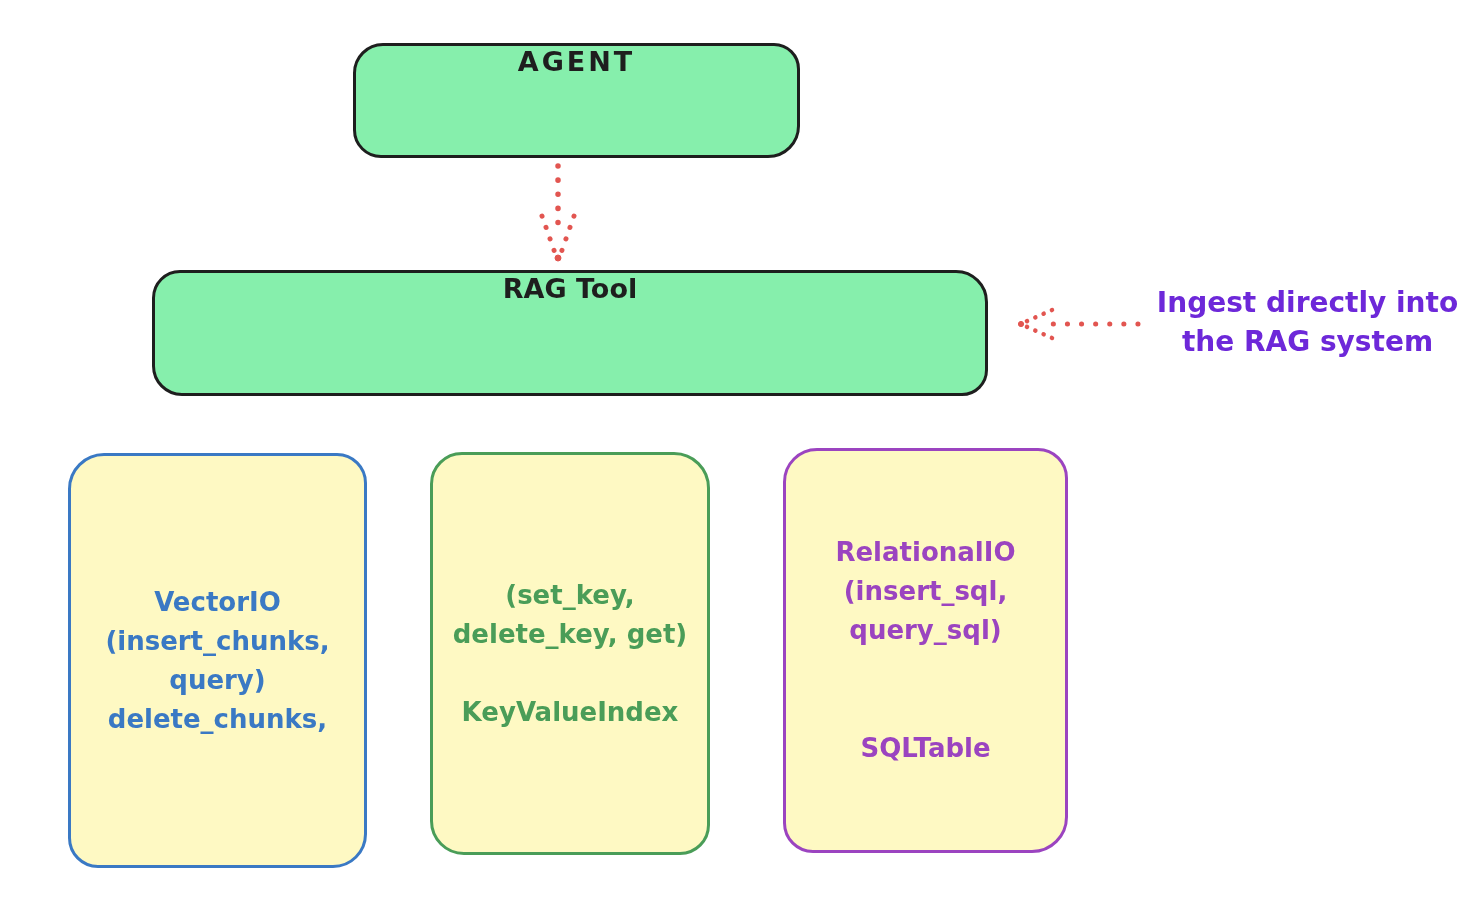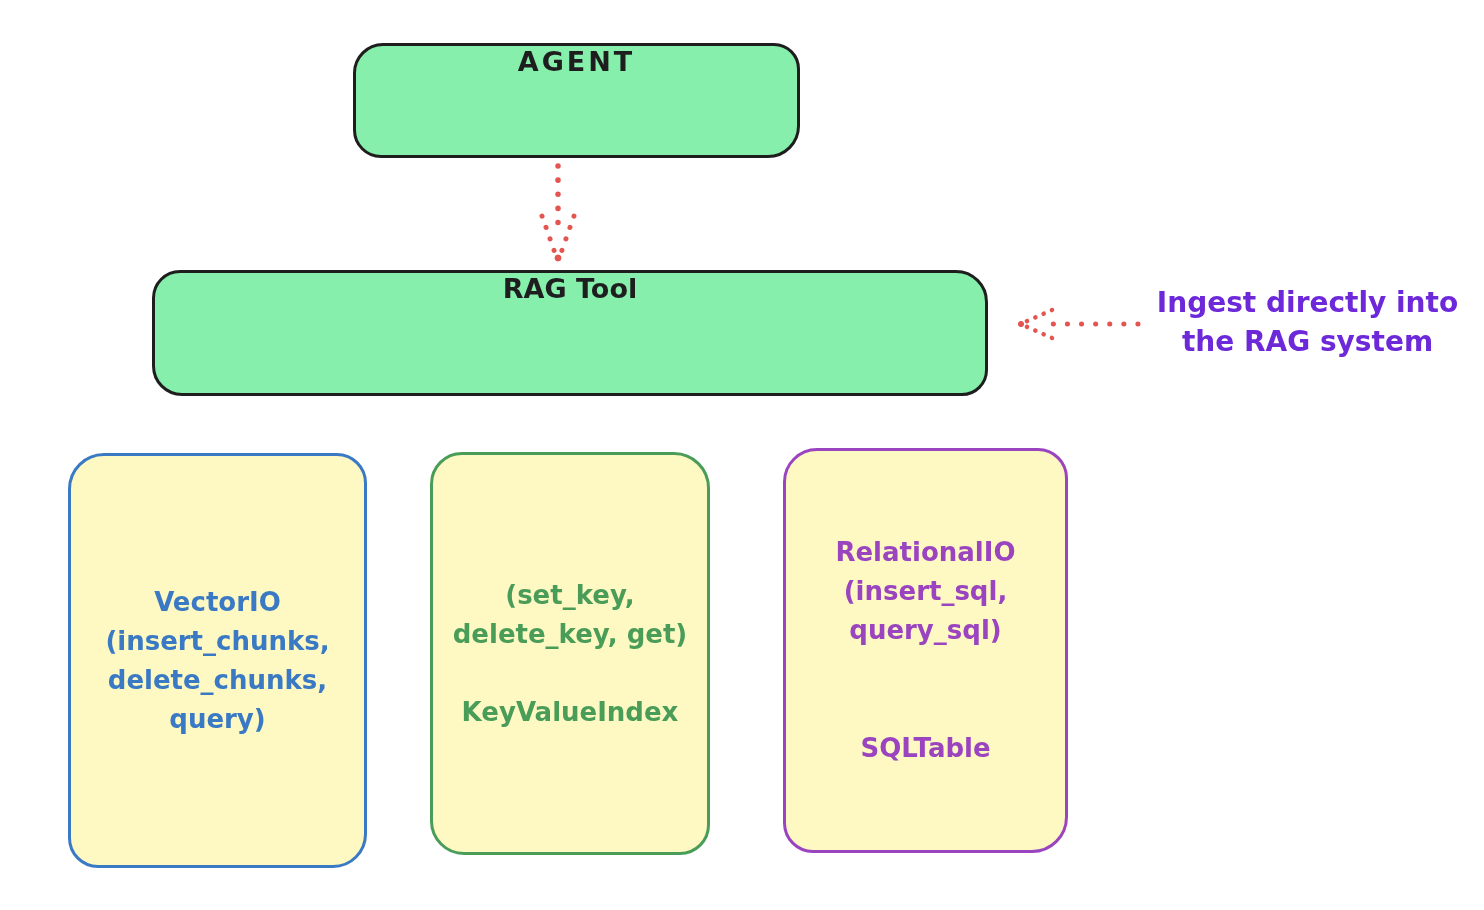--- a/index.html
+++ b/index.html
@@ -122,22 +122,22 @@
 
   <div id="annotation">
     <div>Ingest directly into</div>
     <div>the RAG system</div>
   </div>
 
   <div class="storage-box" id="vector-box">
     <div class="node-lines">
       <div>VectorIO</div>
       <div>(insert_chunks,</div>
+      <div>query)</div>
       <div>delete_chunks,</div>
-      <div>query)</div>
     </div>
   </div>
 
   <div class="storage-box" id="keyvalue-box">
     <div class="node-lines">
       <div>(set_key,</div>
       <div>delete_key, get)</div>
     </div>
     <div class="node-footer">KeyValueIndex</div>
   </div>

